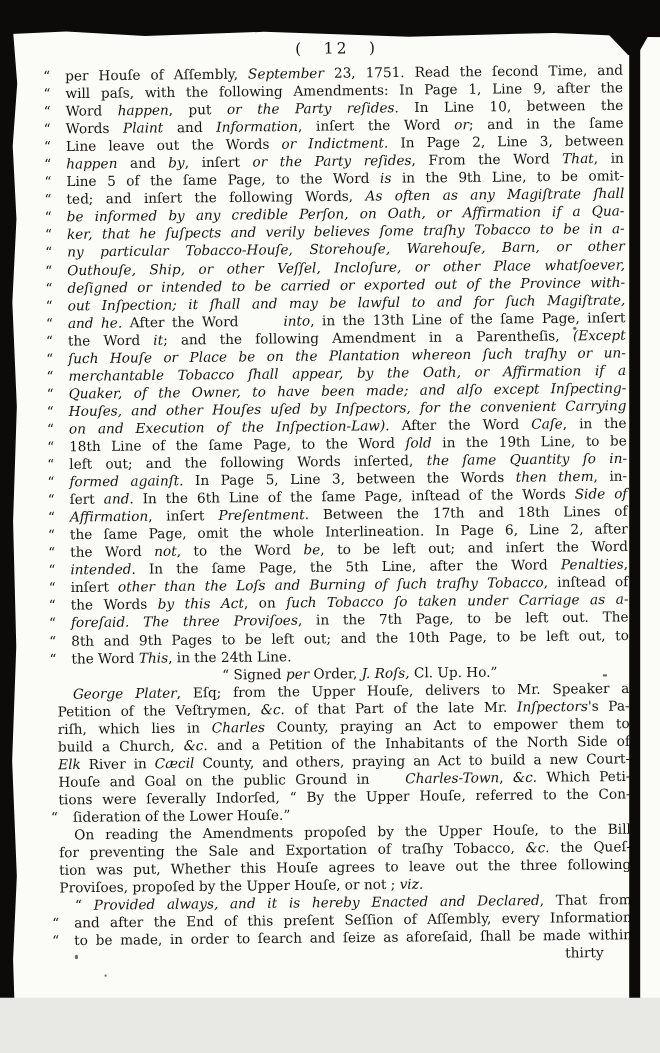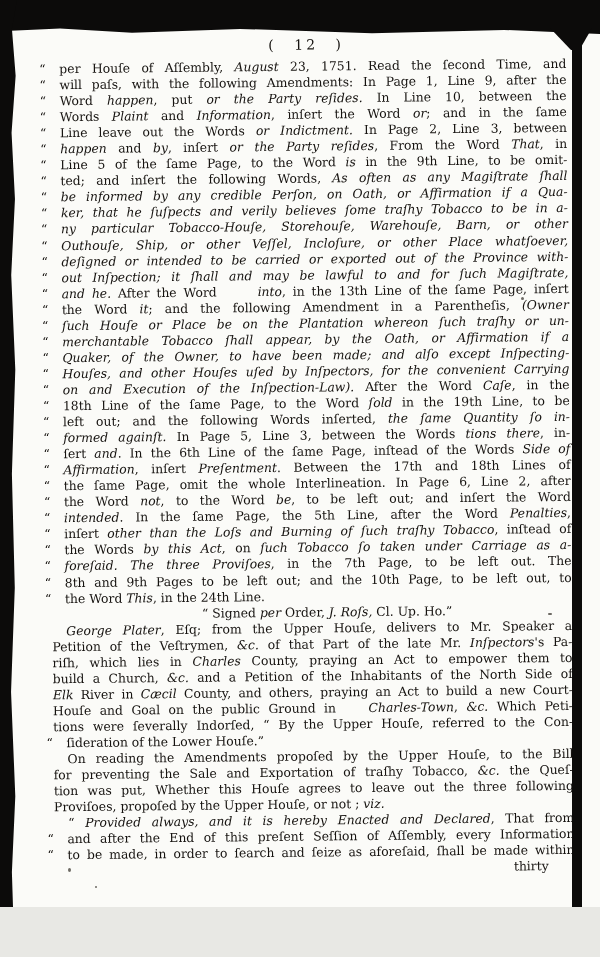--- a/index.html
+++ b/index.html
@@ -67,44 +67,44 @@
   .ln.ind{text-indent:14px;}
 </style>
 </head>
 <body>
 
 <div class="scan">
 
   <div class="textblock">
     <div class="pagenum">( 12 )</div>
     <div id="lines">
-        <div class="ln q"><span class="qm">“</span><span>per Houſe of Aſſembly, </span><span style="font-style: italic;">August</span><span> 23, 1751.  Read the ſecond Time, and</span></div>
+        <div class="ln q"><span class="qm">“</span><span>per Houſe of Aſſembly, </span><span style="font-style: italic;">September</span><span> 23, 1751.  Read the ſecond Time, and</span></div>
         <div class="ln q"><span class="qm">“</span><span>will paſs, with the following Amendments: In Page 1, Line 9, after the</span></div>
         <div class="ln q"><span class="qm">“</span><span>Word </span><span style="font-style: italic;">happen</span><span>, put </span><span style="font-style: italic;">or the Party reſides.</span><span>  In Line 10, between the</span></div>
         <div class="ln q"><span class="qm">“</span><span>Words </span><span style="font-style: italic;">Plaint</span><span> and </span><span style="font-style: italic;">Information</span><span>, inſert the Word </span><span style="font-style: italic;">or</span><span>; and in the ſame</span></div>
         <div class="ln q"><span class="qm">“</span><span>Line leave out the Words </span><span style="font-style: italic;">or Indictment.</span><span>  In Page 2, Line 3, between</span></div>
         <div class="ln q"><span class="qm">“</span><span style="font-style: italic;">happen</span><span> and </span><span style="font-style: italic; margin-top: 15px;">by</span><span>, inſert </span><span style="font-style: italic;">or the Party reſides</span><span>,  From the Word </span><span style="font-style: italic;">That</span><span>, in</span></div>
         <div class="ln q"><span class="qm">“</span><span>Line 5 of the ſame Page, to the Word </span><span style="font-style: italic;">is</span><span> in the 9th Line, to be omit-</span></div>
         <div class="ln q"><span class="qm">“</span><span>ted; and inſert the following Words, </span><span style="font-style: italic;">As often as any Magiſtrate ſhall</span></div>
         <div class="ln q"><span class="qm">“</span><span style="font-style: italic;">be informed by any credible Perſon, on Oath, or Affirmation if a Qua-</span></div>
         <div class="ln q"><span class="qm">“</span><span style="font-style: italic;">ker, that he ſuſpects and verily believes ſome traſhy Tobacco to be in a-</span></div>
         <div class="ln q"><span class="qm">“</span><span style="font-style: italic;">ny particular Tobacco-Houſe, Storehouſe, Warehouſe, Barn, or other</span></div>
         <div class="ln q"><span class="qm">“</span><span style="font-style: italic;">Outhouſe, Ship, or other Veſſel, Incloſure, or other Place whatſoever,</span></div>
         <div class="ln q"><span class="qm">“</span><span style="font-style: italic;">deſigned or intended to be carried or exported out of the Province with-</span></div>
         <div class="ln q"><span class="qm">“</span><span style="font-style: italic;">out Inſpection; it ſhall and may be lawful to and for ſuch Magiſtrate,</span></div>
         <div class="ln q"><span class="qm">“</span><span style="font-style: italic;">and he.</span><span>  After the Word </span><span style="font-style: italic; margin-left: 34px;">into</span><span>, in the 13th Line of the ſame Page, inſert</span></div>
-        <div class="ln q"><span class="qm">“</span><span>the Word </span><span style="font-style: italic;">it</span><span>; and the following Amendment in a Parentheſis, </span><span style="font-style: italic;">(Owner</span></div>
+        <div class="ln q"><span class="qm">“</span><span>the Word </span><span style="font-style: italic;">it</span><span>; and the following Amendment in a Parentheſis, </span><span style="font-style: italic;">(Except</span></div>
         <div class="ln q"><span class="qm">“</span><span style="font-style: italic;">ſuch Houſe or Place be on the Plantation whereon ſuch traſhy or un-</span></div>
         <div class="ln q"><span class="qm">“</span><span style="font-style: italic;">merchantable Tobacco ſhall appear, by the Oath, or Affirmation if a</span></div>
         <div class="ln q"><span class="qm">“</span><span style="font-style: italic;">Quaker, of the Owner, to have been made; and alſo except Inſpecting-</span></div>
         <div class="ln q"><span class="qm">“</span><span style="font-style: italic;">Houſes, and other Houſes uſed by Inſpectors, for the convenient Carrying</span></div>
         <div class="ln q"><span class="qm">“</span><span style="font-style: italic;">on and Execution of the Inſpection-Law).</span><span>  After the Word </span><span style="font-style: italic;">Caſe</span><span>, in the</span></div>
         <div class="ln q"><span class="qm">“</span><span>18th Line of the ſame Page, to the Word </span><span style="font-style: italic;">ſold</span><span> in the 19th Line, to be</span></div>
         <div class="ln q"><span class="qm">“</span><span>left out; and the following Words inſerted, </span><span style="font-style: italic;">the ſame Quantity ſo in-</span></div>
-        <div class="ln q"><span class="qm">“</span><span style="font-style: italic;">formed againſt.</span><span>  In Page 5, Line 3, between the Words </span><span style="font-style: italic;">tions there</span><span>, in-</span></div>
+        <div class="ln q"><span class="qm">“</span><span style="font-style: italic;">formed againſt.</span><span>  In Page 5, Line 3, between the Words </span><span style="font-style: italic;">then them</span><span>, in-</span></div>
         <div class="ln q"><span class="qm">“</span><span>ſert </span><span style="font-style: italic;">and</span><span>.  In the 6th Line of the ſame Page, inſtead of the Words </span><span style="font-style: italic;">Side of</span></div>
         <div class="ln q"><span class="qm">“</span><span style="font-style: italic;">Affirmation</span><span>, inſert </span><span style="font-style: italic;">Preſentment</span><span>.  Between the 17th and 18th Lines of</span></div>
         <div class="ln q"><span class="qm">“</span><span>the ſame Page, omit the whole Interlineation.  In Page 6, Line 2, after</span></div>
         <div class="ln q"><span class="qm">“</span><span>the Word </span><span style="font-style: italic;">not</span><span>, to the Word </span><span style="font-style: italic;">be</span><span>, to be left out; and inſert the Word</span></div>
         <div class="ln q"><span class="qm">“</span><span style="font-style: italic;">intended</span><span>.  In the ſame Page, the 5th Line, after the Word </span><span style="font-style: italic;">Penalties</span><span>,</span></div>
         <div class="ln q"><span class="qm">“</span><span>inſert </span><span style="font-style: italic;">other than the Loſs and Burning of ſuch traſhy Tobacco</span><span>, inſtead of</span></div>
         <div class="ln q"><span class="qm">“</span><span>the Words </span><span style="font-style: italic;">by this Act</span><span>, on </span><span style="font-style: italic;">ſuch Tobacco ſo taken under Carriage as a-</span></div>
         <div class="ln q"><span class="qm">“</span><span style="font-style: italic;">foreſaid.  The three Proviſoes</span><span>, in the 7th Page, to be left out.  The</span></div>
         <div class="ln q"><span class="qm">“</span><span>8th and 9th Pages to be left out; and the 10th Page, to be left out, to</span></div>
         <div class="ln q end"><span class="qm">“</span><span>the Word </span><span style="font-style: italic;">This</span><span>, in the 24th Line.</span></div>

